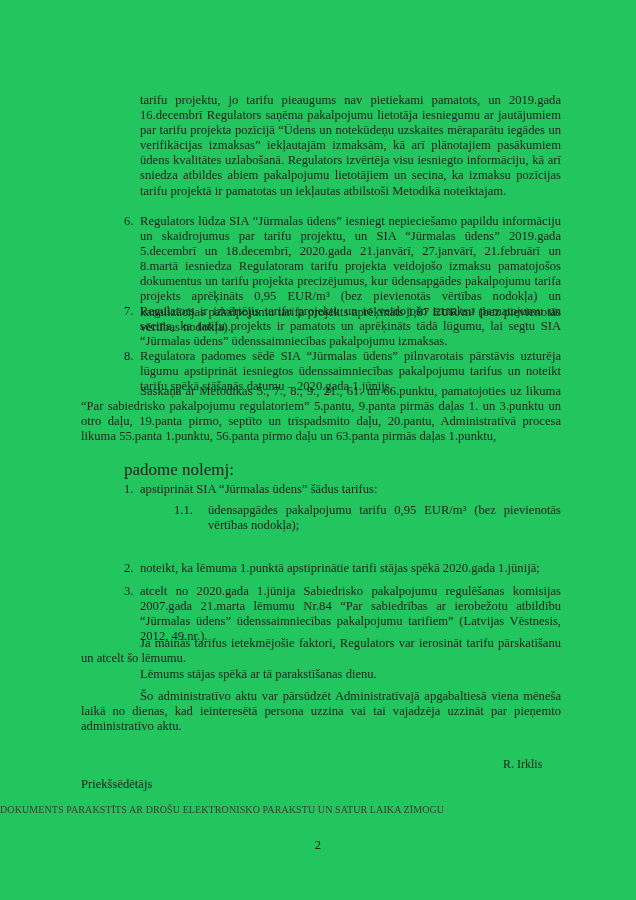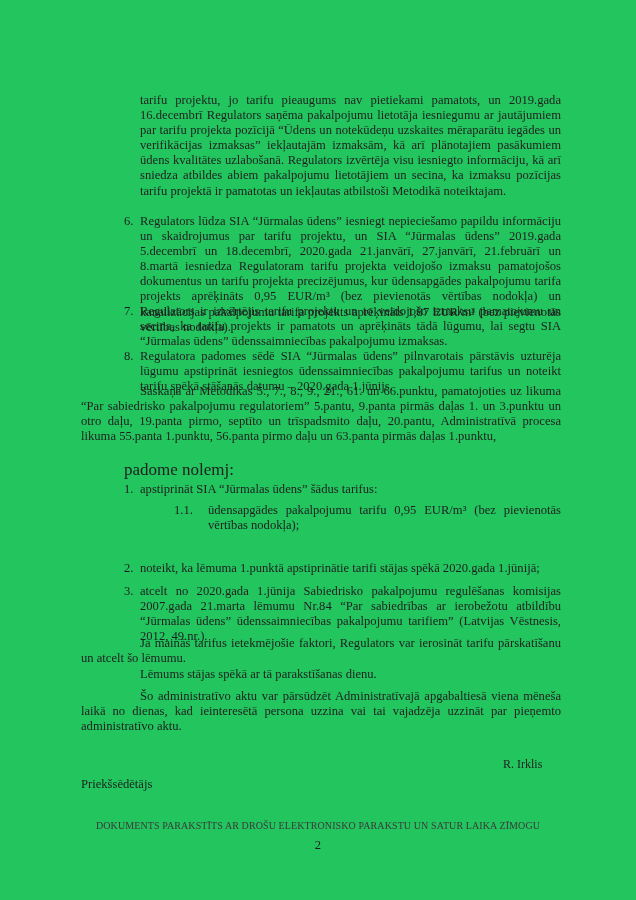--- a/index.html
+++ b/index.html
@@ -13,21 +13,21 @@
   .item { position: absolute; left: 124px; width: 437px; }
   .item .num { position: absolute; left: 0; top: 0; }
   .item .body { margin-left: 16px; }
   .para { position: absolute; left: 81px; width: 480px; text-indent: 59px; }
   .heading { position: absolute; left: 124px; font-weight: normal; font-size: 17px; }
   .sub { position: absolute; left: 168px; width: 393px; }
   .sub .num { position: absolute; left: 6px; top: 0; }
   .sub .body { margin-left: 40px; }
   .sig-left { position: absolute; left: 81px; top: 757px; font-size: 12.6px; margin-top: 20px; }
   .sig-right { position: absolute; left: 503px; top: 757px; font-size: 12px; }
-  .footer-note { position: absolute; left: 0; width: 636px; top: 804px; text-align: center; font-size: 10px; letter-spacing: 0.1px; color: #3a3a3a; margin-top: 16px; }
+  .footer-note { position: absolute; left: 0; width: 636px; top: 804px; text-align: left; font-size: 10px; letter-spacing: 0.1px; color: #3a3a3a; }
   .page-num { position: absolute; left: 0; width: 636px; top: 838px; text-align: center; font-size: 12.6px; }
 </style>
 </head>
 <body>
 
 <div class="page">
 
   <div class="blk txt" style="left:140px; top:93px; width:421px;">tarifu projektu, jo tarifu pieaugums nav pietiekami pamatots, un 2019.gada 16.decembrī Regulators saņēma pakalpojumu lietotāja iesniegumu ar jautājumiem par tarifu projekta pozīcijā “Ūdens un notekūdeņu uzskaites mēraparātu iegādes un verifikācijas izmaksas” iekļautajām izmaksām, kā arī plānotajiem pasākumiem ūdens kvalitātes uzlabošanā. Regulators izvērtēja visu iesniegto informāciju, kā arī sniedza atbildes abiem pakalpojumu lietotājiem un secina, ka izmaksu pozīcijas tarifu projektā ir pamatotas un iekļautas atbilstoši Metodikā noteiktajam.</div>
 
   <div class="item txt" style="top:214px;">

